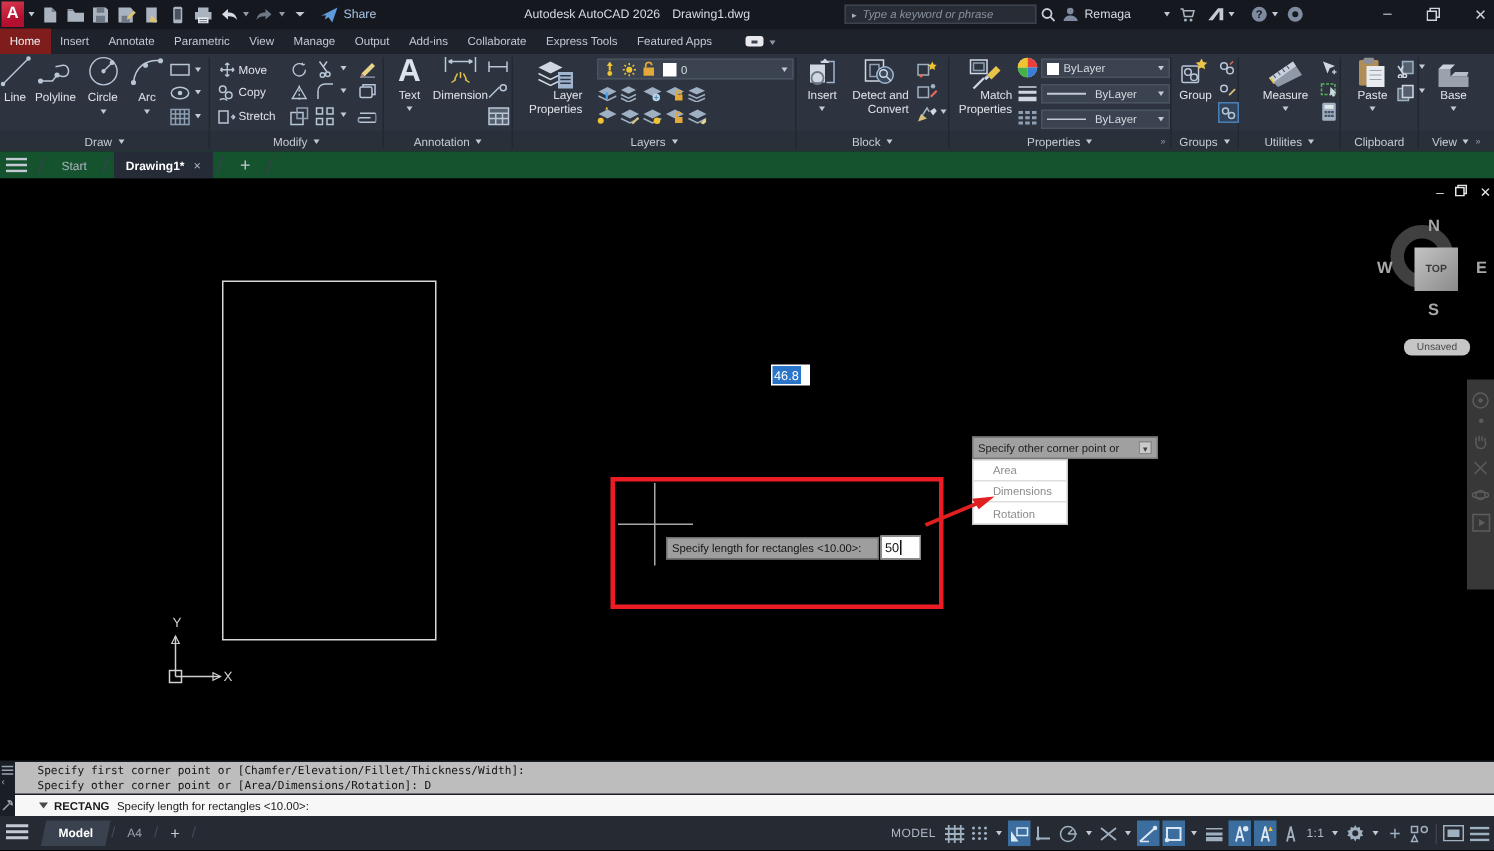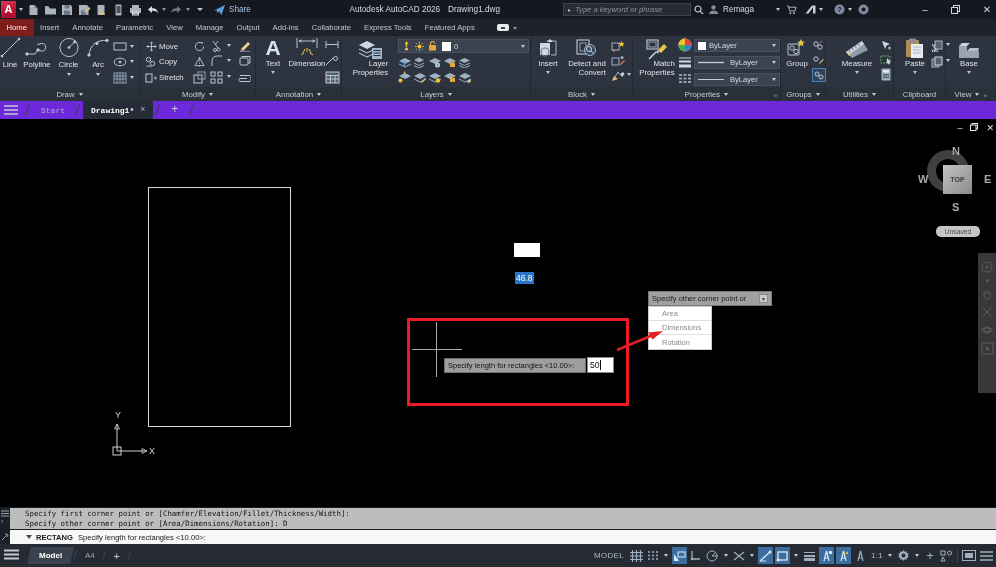--- a/index.html
+++ b/index.html
@@ -53,21 +53,21 @@
   .plabelbg { position:absolute; left:0; top:51px; width:996px; height:14px; background:#293039; }
   .rlabel { color:#dfe3e9; font-size:7.8px; text-align:right; line-height:1.15; }
   .bigbtn { position:absolute; display:flex; flex-direction:column; align-items:center; }
   .ric { stroke:#b9c6d6; fill:none; stroke-width:1; }
   .ric2 { stroke:#8fa0b4; fill:none; stroke-width:1; }
   .combo { position:absolute; background:#3a434f; border:1px solid #49525f; display:flex; align-items:center;
     color:#d6dbe2; font-size:7.6px; }
   .combo .cbx-caret { margin-left:auto; margin-right:3px; }
 
   
-  .filetabs { left:0; top:101px; width:996px; height:18px; background:#6d28d9; display:flex; align-items:stretch;font-family:Liberation Mono, monospace; }
+  .filetabs { left:0; top:101px; width:996px; height:18px; background:#14532d; display:flex; align-items:stretch; }
   .ftab { display:flex; align-items:center; color:#aeb6c2; font-size:8px; padding:0 8px; }
   .ftab.active { background:#262c37; color:#fff; font-weight:bold; }
   .ftab .x { margin-left:6px; color:#aeb6c2; font-weight:normal; font-size:8.5px; }
   .fslash { width:10px; position:relative; }
   .fslash:before { content:""; position:absolute; left:4px; top:3px; width:1px; height:12px;
     background:#3a414d; transform:rotate(20deg); }
   .fplus { color:#c3cad3; font-size:12px; display:flex; align-items:center; padding:0 8px; }
 
   
   .canvas { left:0; top:119px; width:996px; height:388px; background:#000; }
@@ -82,21 +82,21 @@
   .vcl { position:absolute; color:#a8a8a8; font-weight:bold; font-size:11px; }
   .unsaved { position:absolute; left:936px; top:107px; width:44px; height:11px; background:#c6c6c6;
     border-radius:5px; color:#4a4a4a; font-size:6.8px; display:flex; align-items:center; justify-content:center; }
   .navbar { position:absolute; left:978px; top:134px; width:18px; height:140px; background:#383838;
     display:flex; flex-direction:column; align-items:center; color:#5c5c5c; font-size:9px; gap:6px; padding-top:8px; }
   
   .ucs-label { position:absolute; color:#cfcfcf; font-size:9px; }
   
   .dyn1 { position:absolute; left:514px; top:124px; width:26px; height:14px; background:#fff; }
   .dyn1 .sel { position:absolute; left:1px; top:1px; height:12px; padding:0 1px; background:#2a74c9; color:#fff;
-    font-size:8.5px; line-height:12px; font-family:"Liberation Sans",sans-serif;margin-top:28px; }
+    font-size:8.5px; line-height:12px; font-family:"Liberation Sans",sans-serif; }
   
   .redrect { position:absolute; left:407px; top:199px; width:222px; height:88px; border:3px solid #ec1c24; }
   .cross-v { position:absolute; left:436px; top:203px; width:1px; height:55px; background:#a8a8a8; }
   .cross-h { position:absolute; left:412px; top:230px; width:50px; height:1px; background:#a8a8a8; }
   .tooltip { position:absolute; left:444px; top:239px; width:142px; height:15px; background:#9e9e9e;
     border:1px solid #6f6f6f; color:#141414; font-size:7.5px; display:flex; align-items:center; padding-left:3px; white-space:nowrap; }
   .tipinput { position:absolute; left:587px; top:238px; width:27px; height:16px; background:#fff; border:1px solid #8a8a8a;
     color:#111; font-size:8.5px; display:flex; align-items:center; padding-left:2px; }
   .tipinput .caret-bar { width:1px; height:10px; background:#111; margin-left:1px; }
   

